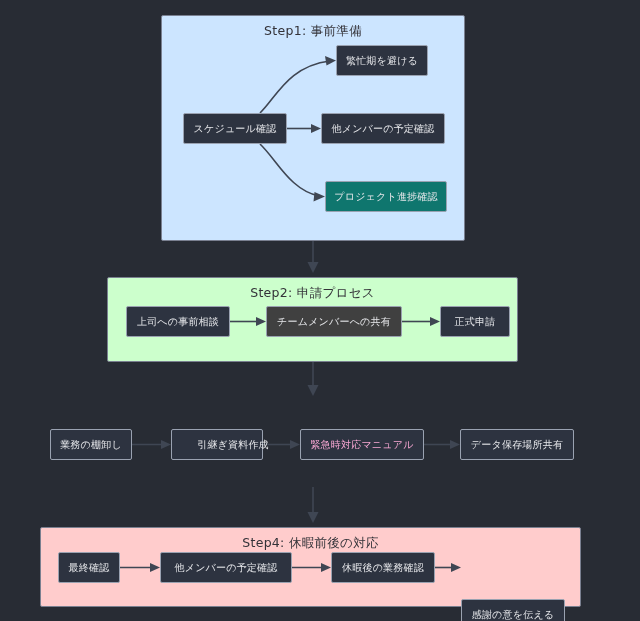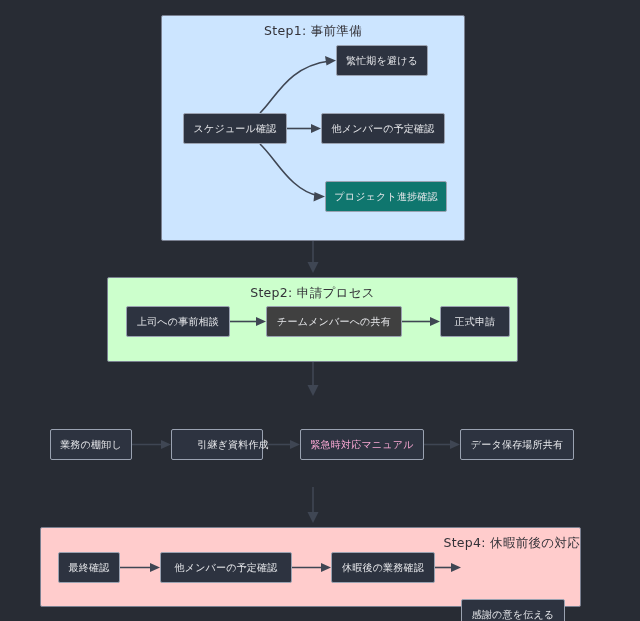--- a/index.html
+++ b/index.html
@@ -69,21 +69,21 @@
 
 <div id="stage" style="width: 640px; height: 621px; background: rgb(40, 44, 52);">
 
   <div class="cluster" style="left: 161px; top: 15px; width: 304px; height: 226px; background: rgb(204, 229, 255); border-color: rgb(122, 128, 144);">
     <div class="cluster-title" style="top: 7px; color: rgb(51, 50, 56);">Step1: 事前準備</div>
   </div>
   <div class="cluster" style="left: 107px; top: 277px; width: 411px; height: 85px; background: rgb(204, 255, 204); border-color: rgb(122, 128, 144);">
     <div class="cluster-title" style="top: 7px; color: rgb(51, 50, 56);">Step2: 申請プロセス</div>
   </div>
   <div class="cluster" style="left: 40px; top: 527px; width: 541px; height: 80px; background: rgb(255, 204, 204); border-color: rgb(122, 128, 144);">
-    <div class="cluster-title" style="top: 7px; color: rgb(51, 50, 56); text-align: right;">Step4: 休暇前後の対応</div>
+    <div class="cluster-title" style="top: 7px; color: rgb(51, 50, 56);">Step4: 休暇前後の対応</div>
   </div>
 
   <svg class="edges" viewBox="0 0 640 621">
 
     <path class="edge-path" d="M 260,113 C 276,98 288,66 330,61" style="stroke: rgb(63, 70, 83);"></path>
     <polygon class="arrow-head" points="336,60.5 325,56 326.5,65.5" style="fill: rgb(63, 70, 83);"></polygon>
 
     <path class="edge-path" d="M 287,128.5 L 315,128.5" style="stroke: rgb(63, 70, 83);"></path>
     <polygon class="arrow-head" points="321,128.5 311,124 311,133" style="fill: rgb(63, 70, 83);"></polygon>
 

